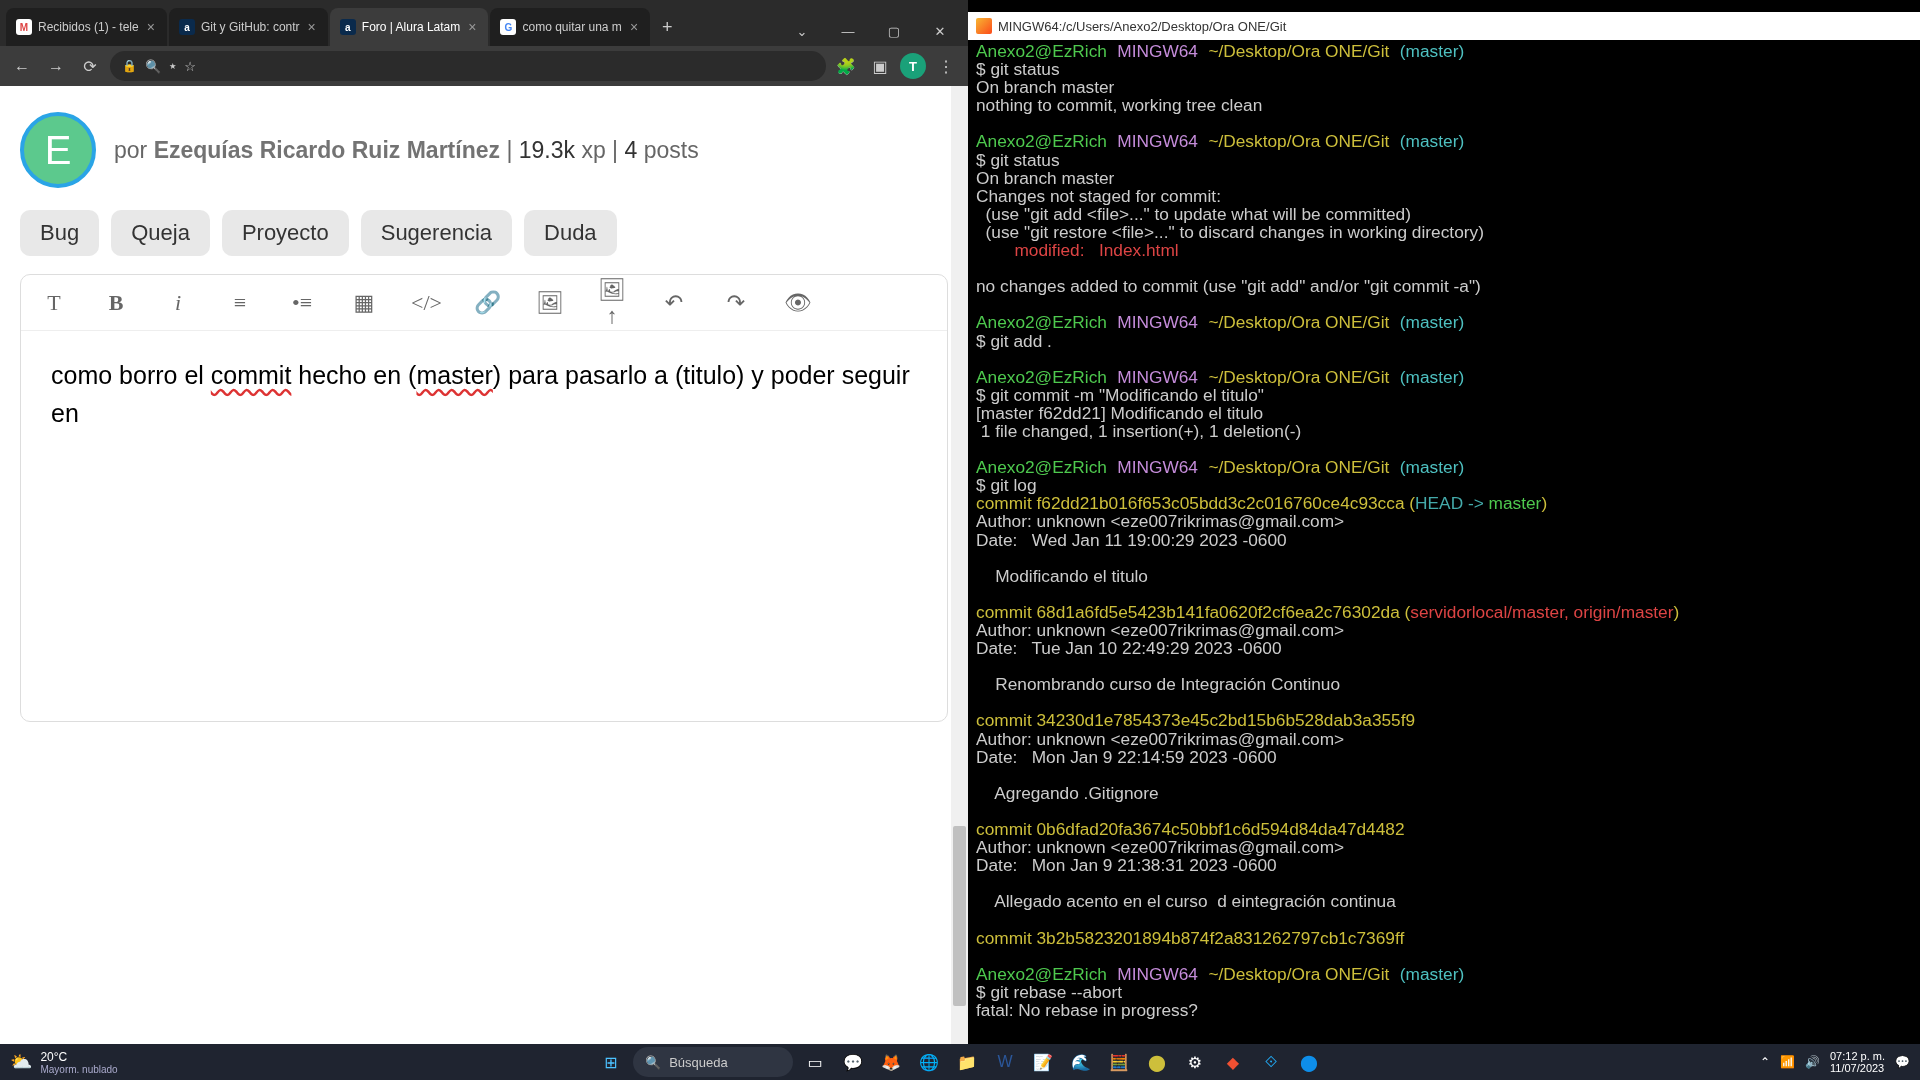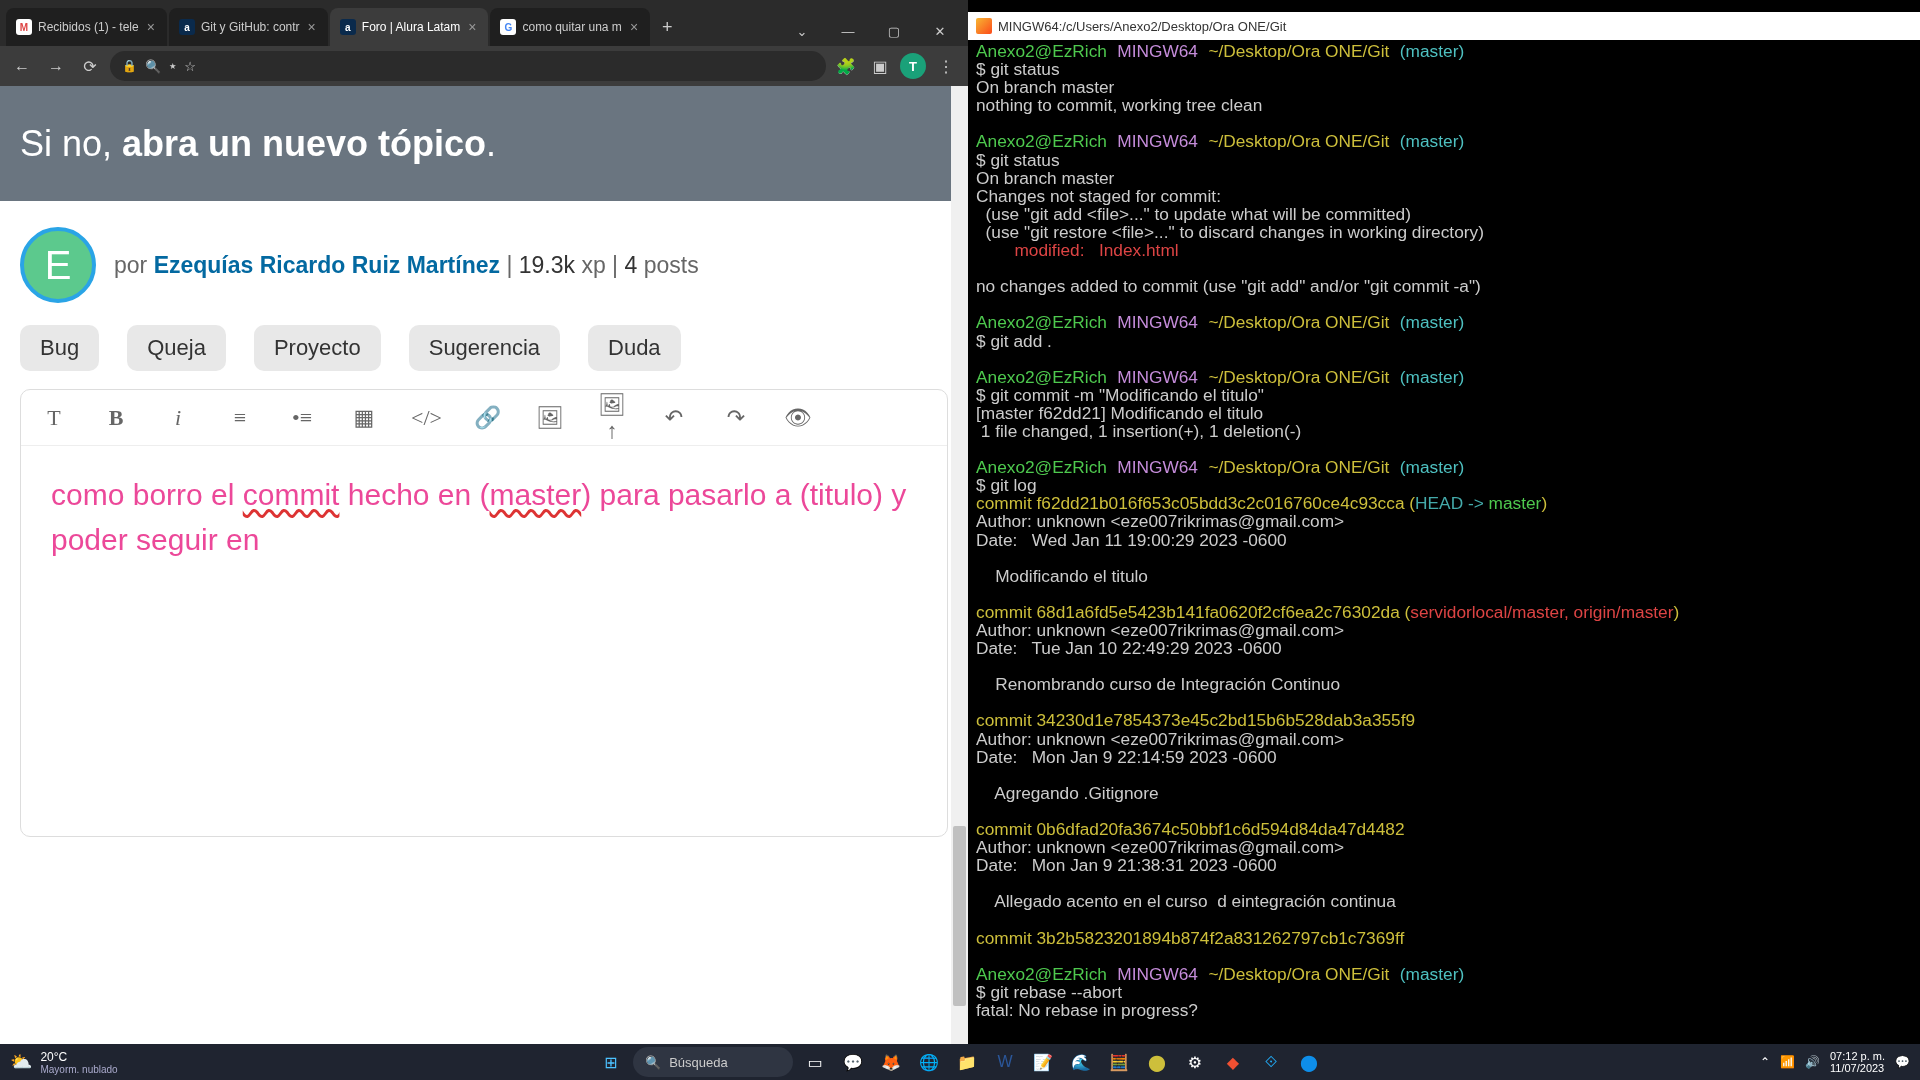--- a/index.html
+++ b/index.html
@@ -24,33 +24,33 @@
 .url .txt{flex:1;white-space:nowrap;overflow:hidden;text-overflow:ellipsis}
 .prof{width:26px;height:26px;border-radius:50%;background:#1aa179;color:#fff;display:flex;align-items:center;justify-content:center;font-size:13px;font-weight:bold}
 
 .page{flex:1;background:#fff;overflow:hidden;position:relative}
 .banner{height:115px;background:#6a7580;color:#fff;display:flex;align-items:center;padding:0 20px;font-size:36px}
 .banner b{font-weight:700}
 .content{padding:26px 20px}
 .authrow{display:flex;align-items:center;gap:18px;margin-bottom:22px}
 .avatar{width:76px;height:76px;border-radius:50%;background:#5cc98d;border:4px solid #2aa4e6;color:#fff;display:flex;align-items:center;justify-content:center;font-size:40px;font-weight:400}
 .authtxt{font-size:23px;color:#666}
-.authtxt .name{color:#0369a1;font-weight:600}
+.authtxt .name{color:#737373;font-weight:600}
 .authtxt .xp b,.authtxt .posts b{color:#333;font-weight:400}
 
 .titleinput{width:457px;height:46px;border:2px solid #bcbcbc;background:#f7f7f7;font-size:22px;padding:0 12px;color:#888;outline:none;margin-bottom:18px}
-.tags{display:flex;gap:28px;margin-bottom:18px}
+.tags{display:flex;gap:12px;margin-bottom:18px}
 .tag{background:#e8e8e8;border-radius:10px;padding:10px 20px;font-size:22px;color:#333}
 
 .editor{border:1px solid #ddd;border-radius:10px;overflow:hidden}
 .toolbar{height:56px;border-bottom:1px solid #eee;display:flex;align-items:center;padding:0 18px;gap:32px}
 .tbtn{font-size:22px;color:#666;font-family:Georgia,serif;width:30px;text-align:center}
 .tbtn.bold{font-weight:bold}
 .tbtn.ital{font-style:italic}
-.edbody{padding:26px 30px;font-size:30px;color:#ec4899;line-height:1.5;min-height:390px}
+.edbody{padding:26px 30px;font-size:25px;color:#000000;line-height:1.5;min-height:390px}
 .edbody .uline{text-decoration:underline wavy #d33;text-underline-offset:4px}
 
 .scroll{position:absolute;right:0;top:0;width:17px;height:100%;background:#f0f0f0}
 .scrollthumb{position:absolute;right:2px;width:13px;background:#c0c0c0;border-radius:2px}
 
 
 .term{position:absolute;left:968px;top:12px;width:1152px;height:1044px;background:#000;display:flex;flex-direction:column}
 .termtitle{height:28px;background:#fff;display:flex;align-items:center;padding:0 8px;font-size:13px;color:#333;gap:6px}
 .termtitle .icon{width:16px;height:16px;background:linear-gradient(135deg,#f7b733,#fc4a1a);border-radius:2px}
 .termctrl{margin-left:auto;display:flex;gap:4px}
@@ -112,23 +112,20 @@
       <span>⭑</span>
       <span>☆</span>
     </div>
     <span class="navbtn">🧩</span>
     <span class="navbtn">▣</span>
     <span class="prof">T</span>
     <span class="navbtn">⋮</span>
   </div>
 
   <div class="page">
-    <div class="banner">
-      <span><span>Si no, </span><b>abra un nuevo tópico</b><span>.</span></span>
-    </div>
     <div class="content">
       <div class="authrow">
         <div class="avatar">E</div>
         <div class="authtxt">
           <span>por </span><span class="name">Ezequías Ricardo Ruiz Martínez</span>
           <span> | </span><span class="xp"><b>19.3k</b><span> xp</span></span>
           <span> | </span><span class="posts"><b>4</b><span> posts</span></span>
         </div>
       </div>
       <div class="tags">

